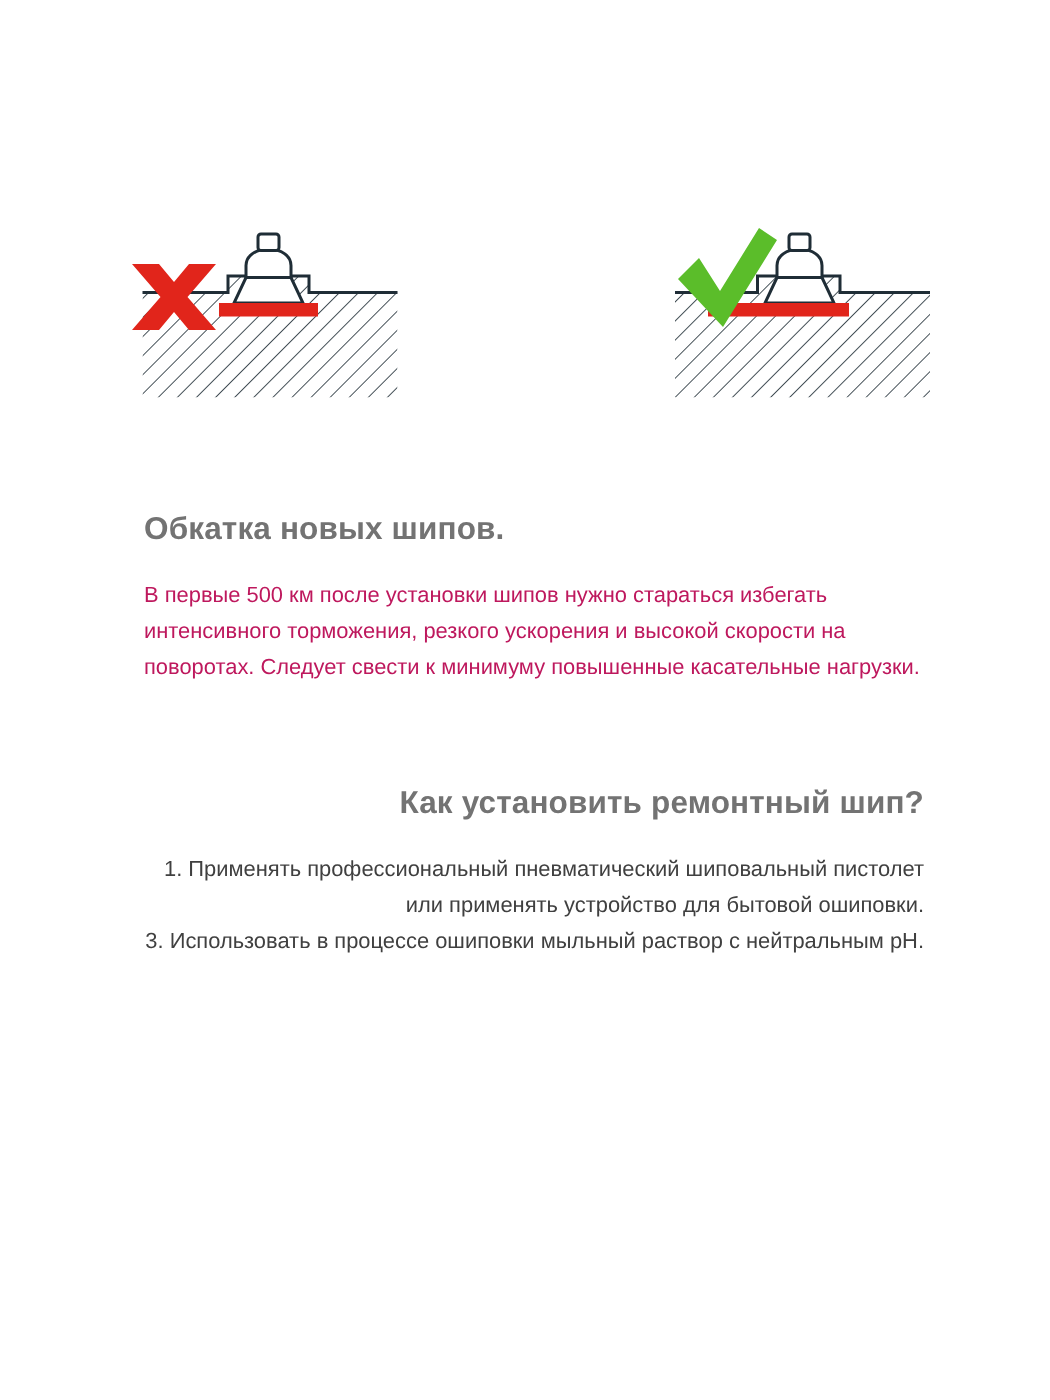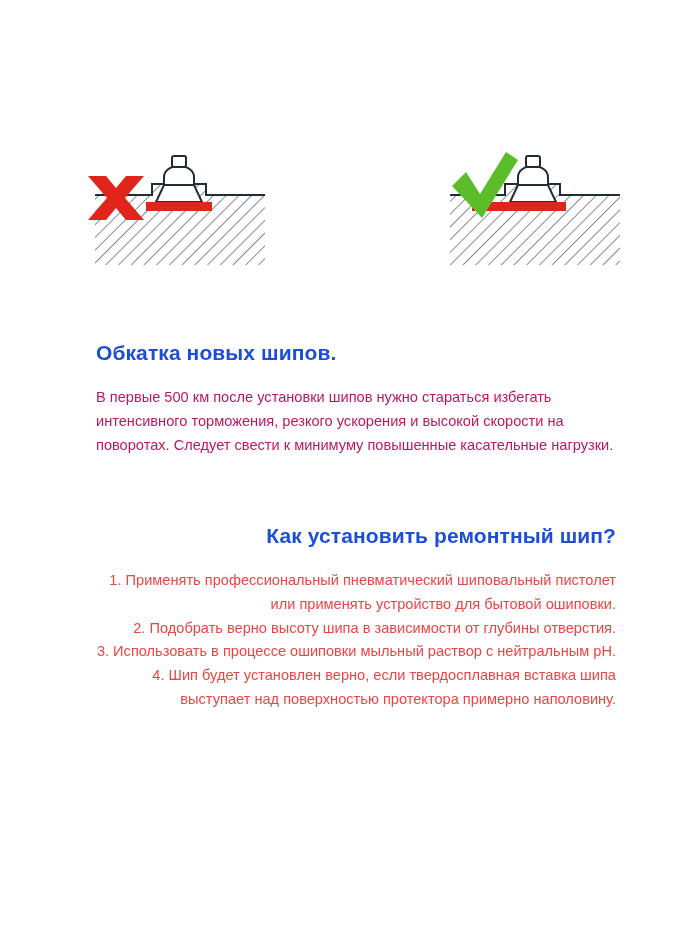--- a/index.html
+++ b/index.html
@@ -46,38 +46,38 @@
   .content {
     position: absolute;
     left: 96px;
     top: 340px;
     width: 520px;
   }
   h2.section-title {
     font-size: 21px;
     line-height: 1.25;
     font-weight: bold;
-    color: #1d4ed8;
+    color: #737373;
     margin: 0 0 20px 0;
     letter-spacing: 0.1px;
   }
   .section + .section {
     margin-top: 66px;
     text-align: right;
   }
   p.body-text {
     font-size: 14.6px;
     line-height: 1.62;
     margin: 0;
     color: #be185d;
   }
   .list-block {
     font-size: 14.6px;
     line-height: 1.62;
-    color: #ef4444;
+    color: #404040;
   }
   .list-item {
     margin: 0;
   }
 </style>
 </head>
 <body>
 
 <div class="page">
 
@@ -147,20 +147,18 @@
 
     <section class="section">
       <h2 class="section-title">Обкатка новых шипов.</h2>
       <p class="body-text">В первые 500 км после установки шипов нужно стараться избегать интенсивного торможения, резкого ускорения и высокой скорости на поворотах. Следует свести к минимуму повышенные касательные нагрузки.</p>
     </section>
 
     <section class="section">
       <h2 class="section-title">Как установить ремонтный шип?</h2>
       <div class="list-block">
         <p class="list-item">1. Применять профессиональный пневматический шиповальный пистолет или применять устройство для бытовой ошиповки.</p>
-        <p class="list-item">2. Подобрать верно высоту шипа в зависимости от глубины отверстия.</p>
         <p class="list-item">3. Использовать в процессе ошиповки мыльный раствор с нейтральным pH.</p>
-        <p class="list-item">4. Шип будет установлен верно, если твердосплавная вставка шипа выступает над поверхностью протектора примерно наполовину.</p>
       </div>
     </section>
 
   </div>
 </div>
 
 </body></html>

